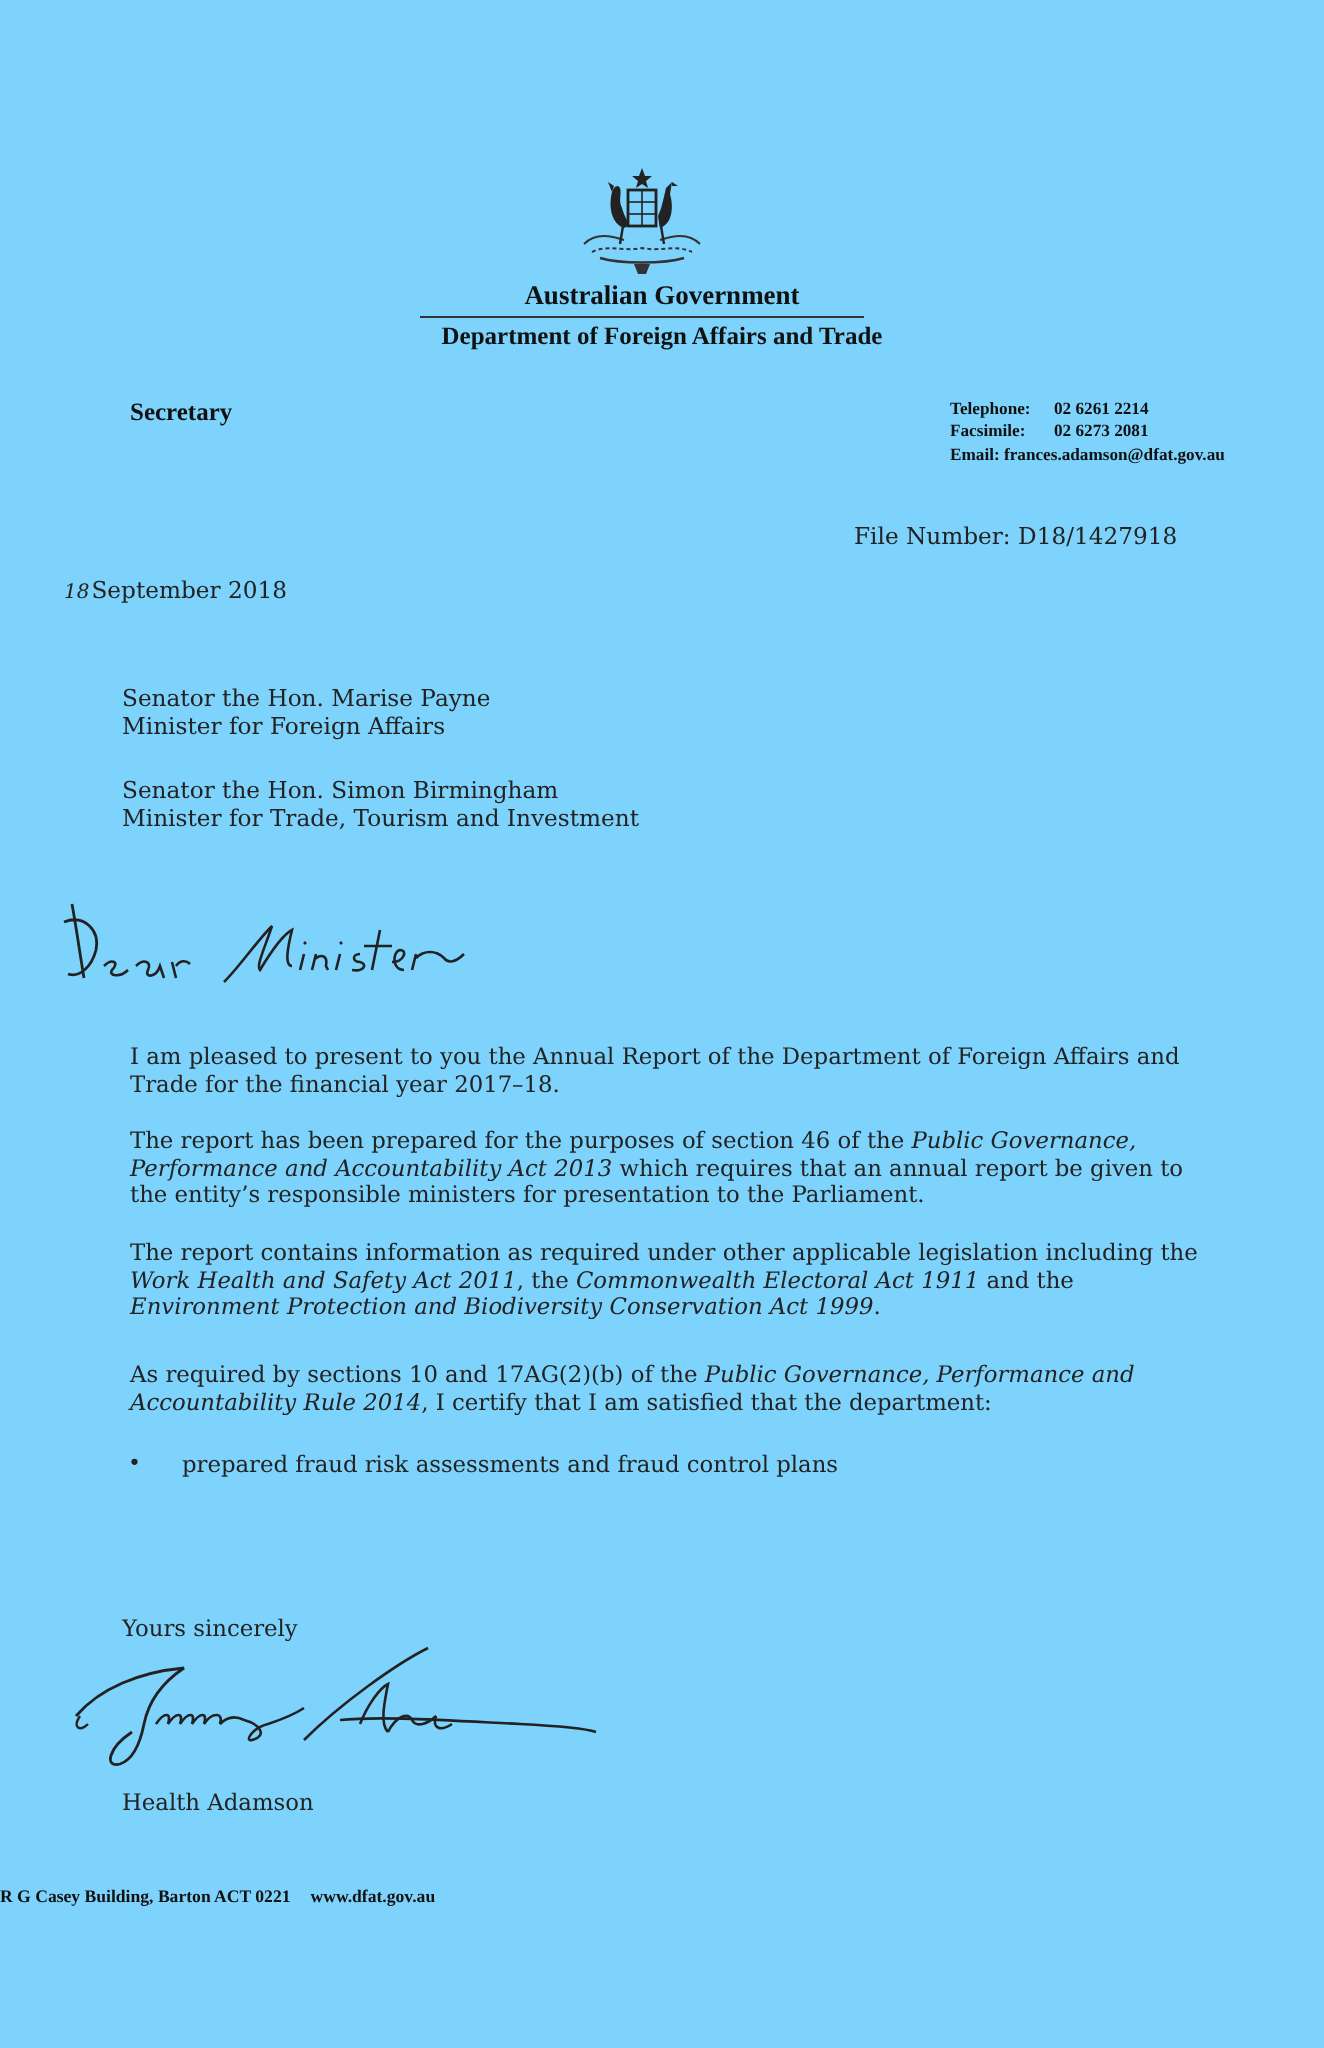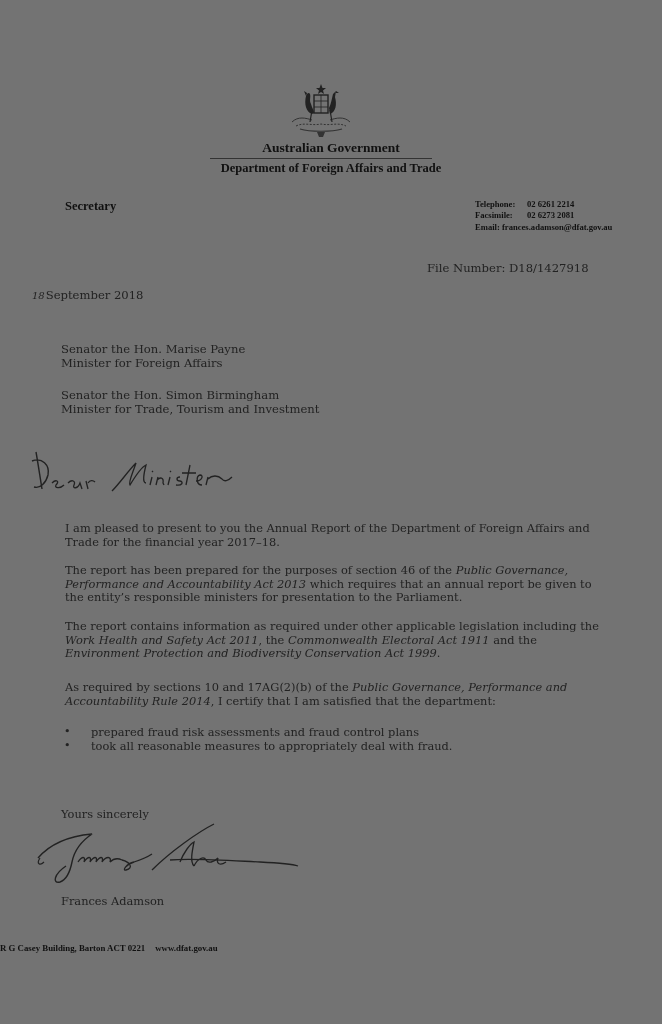--- a/index.html
+++ b/index.html
@@ -1,17 +1,17 @@
 <!DOCTYPE html>
 <html><head>
 <meta charset="utf-8">
 <style>
   html, body { margin: 0; padding: 0; }
   body { width: 662px; height: 1024px; background: #ffffff; position: relative; overflow: hidden; color: #1f1f1f; }
-  .page { position: absolute; inset: 0; background: #737373; }
+  .page { position: absolute; inset: 0; background: #7dd3fc; }
   .abs { position: absolute; }
 
   .crest { left: 284px; left: 284px; top: 82px; width: 74px; height: 58px; }
   .gov-title { left: 0; width: 662px; top: 140px; text-align: center; font-family: "Liberation Serif", serif; font-weight: bold; font-size: 13.5px; color: #111; }
   .rule { left: 210px; width: 222px; top: 158px; height: 0; border-top: 1px solid #333; }
   .dept { left: 0; width: 662px; top: 161px; text-align: center; font-family: "Liberation Serif", serif; font-weight: bold; font-size: 12.5px; color: #111; }
 
   .secretary { left: 65px; top: 199px; font-family: "Liberation Serif", serif; font-weight: bold; font-size: 12.5px; color: #111; }
   .contact { left: 475px; top: 199px; font-family: "Liberation Serif", serif; font-weight: bold; font-size: 8.6px; line-height: 11.3px; color: #111; }
   .contact .lbl { display: inline-block; width: 52px; }
@@ -115,33 +115,32 @@
   <div class="abs body-text" style="top:616px;">
     <p><span>The report contains information as required under other applicable legislation including the </span><i>Work Health and Safety Act 2011</i><span>, the </span><i>Commonwealth Electoral Act 1911</i><span> and the </span><i>Environment Protection and Biodiversity Conservation Act 1999</i><span>.</span></p>
   </div>
 
   <div class="abs body-text" style="top:677px;">
     <p><span>As required by sections 10 and 17AG(2)(b) of the </span><i>Public Governance, Performance and Accountability Rule 2014</i><span>, I certify that I am satisfied that the department:</span></p>
   </div>
 
   <ul class="abs bullets">
     <li>prepared fraud risk assessments and fraud control plans</li>
-    <li>took all reasonable measures to appropriately deal with fraud.</li>
   </ul>
 
   <div class="abs closing">Yours sincerely</div>
 
   <svg class="abs signature" viewBox="0 0 270 70">
     <path d="M8,36 C20,22 40,14 62,12 C50,20 44,30 42,40 C40,50 36,58 30,60 C22,62 24,52 36,44" stroke="#222" stroke-width="1.4" fill="none"></path>
     <path d="M14,40 C10,44 6,42 10,36" stroke="#222" stroke-width="1.2" fill="none"></path>
     <path d="M48,40 C52,34 56,34 54,40 C58,34 62,34 60,40 C64,34 68,34 66,40 C70,34 74,34 72,40 C76,34 82,34 80,40 C84,36 88,36 92,38" stroke="#222" stroke-width="1.3" fill="none"></path>
     <path d="M92,38 C100,40 104,46 96,48 C92,49 96,42 104,40 C110,38 116,36 122,32" stroke="#222" stroke-width="1.3" fill="none"></path>
     <path d="M122,48 C140,30 168,10 184,2 M150,40 C154,30 160,22 164,20 C162,30 160,40 164,44" stroke="#222" stroke-width="1.3" fill="none"></path>
     <path d="M164,44 C168,36 174,34 176,38 C178,42 184,40 188,36 C186,42 190,44 196,40" stroke="#222" stroke-width="1.3" fill="none"></path>
     <path d="M140,38 C160,36 190,38 230,40 C250,41 262,42 268,44" stroke="#222" stroke-width="1.3" fill="none"></path>
   </svg>
 
-  <div class="abs signame">Frances Adamson</div>
+  <div class="abs signame">Health Adamson</div>
 
   <div class="abs footer">
     <span>R G Casey Building, Barton ACT 0221</span><span>www.dfat.gov.au</span>
   </div>
 </div>
 
 </body></html>

